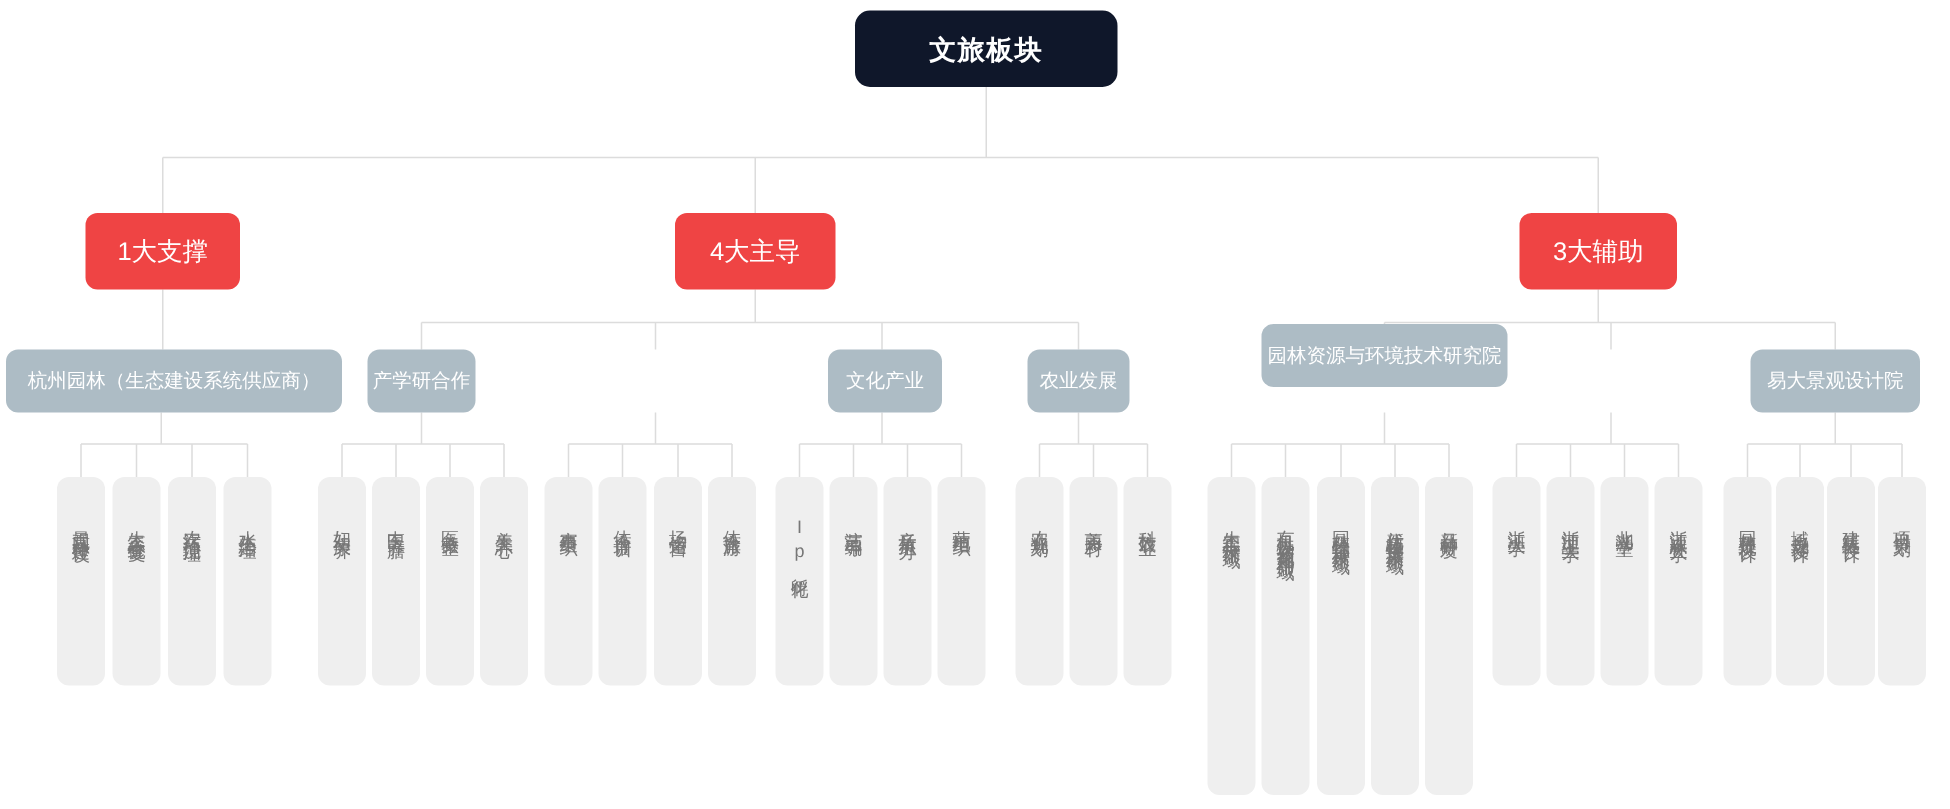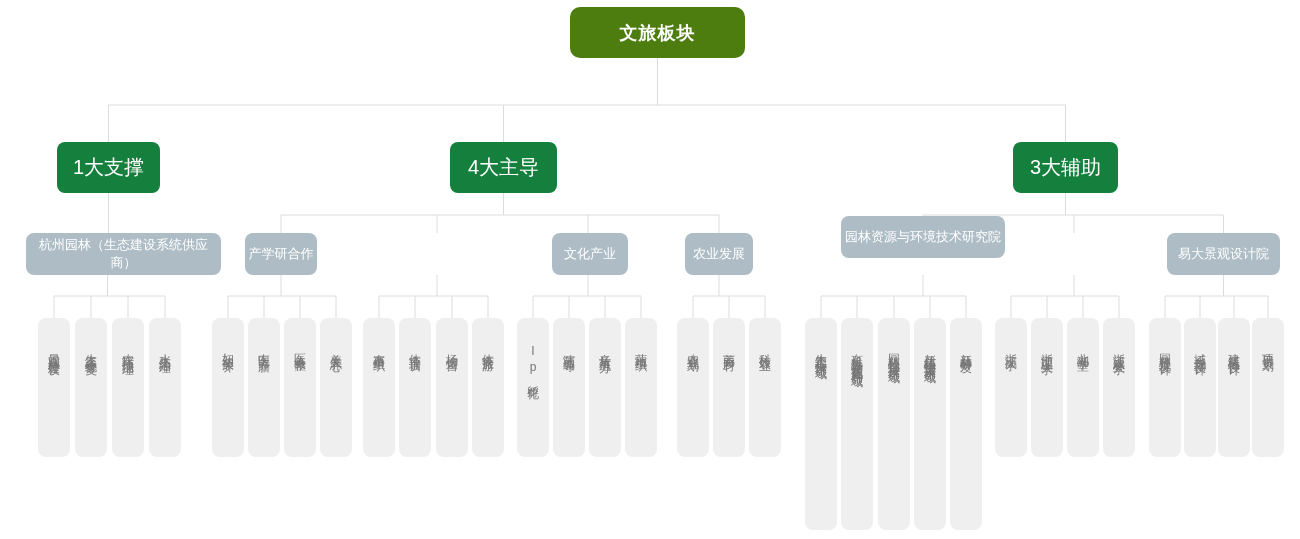--- a/index.html
+++ b/index.html
@@ -12,28 +12,28 @@
   }
   svg.connectors{position:absolute;left:0;top:0;width:1300px;height:539px;}
   .node{
     position:absolute;
     display:flex;align-items:center;justify-content:center;
     box-sizing:border-box;
     text-align:center;
   }
   .root{
     height:51px;
-    background:#4d7c0f;color:#ffffff;
+    background:#0f172a;color:#ffffff;
     font-size:18px;font-weight:bold;
     border-radius:10px;letter-spacing:1px;
   }
   .branch{
     height:51px;
-    background:#15803d;color:#ffffff;
-    font-size:20px;border-radius:8px;
+    background:#ef4444;color:#ffffff;
+    font-size:17px;border-radius:8px;
   }
   .category{
     height:42px;
     background:#adbcc5;color:#ffffff;
     font-size:13px;border-radius:8px;
     padding:0 2px;
   }
   .leaf{
     width:32px;
     background:#efefef;color:#777777;
@@ -81,21 +81,21 @@
 
     <path d="M1223.5 275 V296 M1165 296 H1268 M1165 296 V318 M1200 296 V318 M1234 296 V318 M1268 296 V318"></path>
   </svg>
 
   <div class="node root" style="left:570px;top:7px;width:175px">文旅板块</div>
 
   <div class="node branch" style="left:57px;top:142px;width:103px">1大支撑</div>
   <div class="node branch" style="left:450px;top:142px;width:107px">4大主导</div>
   <div class="node branch" style="left:1013px;top:142px;width:105px">3大辅助</div>
 
-  <div class="node category" style="left:26px;top:233px;width:195px">杭州园林（生态建设系统供应商）</div>
+  <div class="node category" style="left:4px;top:233px;width:224px">杭州园林（生态建设系统供应商）</div>
   <div class="node category" style="left:245px;top:233px;width:72px">产学研合作</div>
   <div class="node category" style="left:552px;top:233px;width:76px">文化产业</div>
   <div class="node category" style="left:685px;top:233px;width:68px">农业发展</div>
   <div class="node category" style="left:841px;top:216px;width:164px">园林资源与环境技术研究院</div>
   <div class="node category" style="left:1167px;top:233px;width:113px">易大景观设计院</div>
 
   <div class="node leaf h-short" style="left:38px;top:318px">
       <span>景观园林建设</span>
     </div>
   <div class="node leaf h-short" style="left:75px;top:318px">

